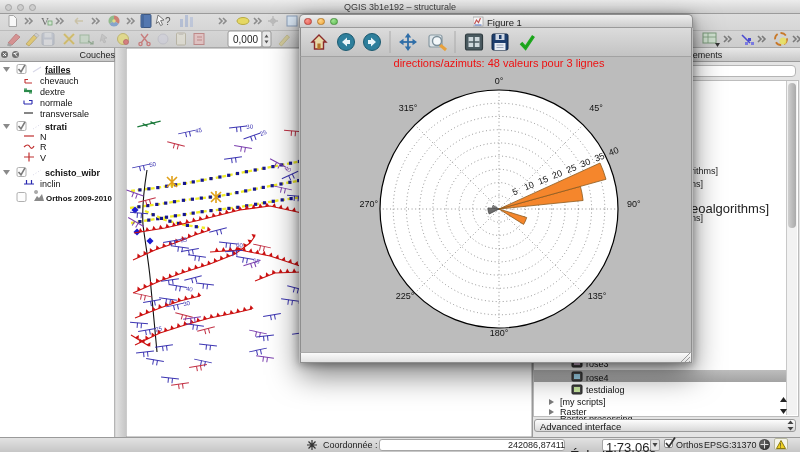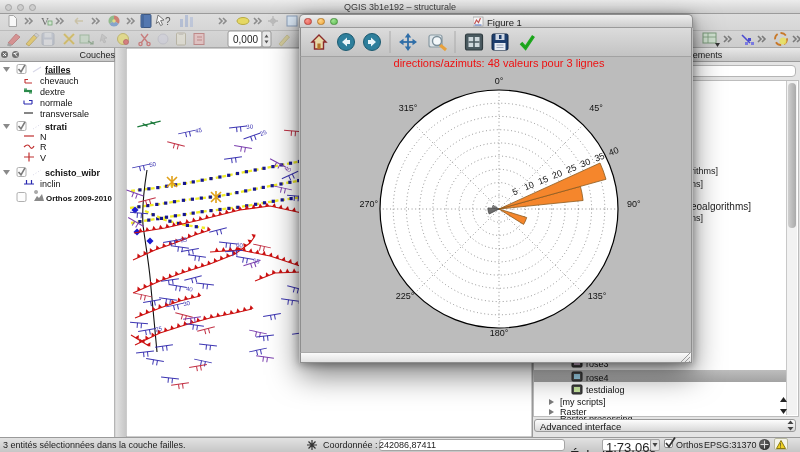--- a/index.html
+++ b/index.html
@@ -711,21 +711,21 @@
 
 <div class="abs" style="left:532px;top:48px;width:268px;height:389px;background:#e4e4e4;border-left:1px solid #9a9a9a"></div>
 <div class="abs" style="left:532px;top:48px;width:268px;height:14px;background:linear-gradient(#e8e8e8,#c8c8c8);border-bottom:1px solid #9a9a9a"></div>
 <div class="abs" style="left:675px;top:50px;font-size:9px;color:#222">Traitements</div>
 <div class="abs" style="left:536px;top:65px;width:260px;height:12px;background:#fff;border:1px solid #b5b5b5;border-radius:4px"></div>
 <div class="abs" style="left:533px;top:80px;width:266px;height:337px;background:#fff;border:1px solid #bdbdbd"></div>
 <div class="abs" style="left:786px;top:81px;width:11px;height:334px;background:#f2f2f2;border-left:1px solid #c8c8c8"></div>
 <div class="abs" style="left:787.5px;top:83px;width:8px;height:145px;background:linear-gradient(90deg,#cfcfcf,#aaaaaa);border-radius:4px"></div>
 <div class="abs" style="left:691px;top:166px;font-size:9px;color:#222">rithms]</div>
 <div class="abs" style="left:691px;top:179px;font-size:9px;color:#222">ns]</div>
-<div class="abs" style="left:691px;top:201px;font-size:10px;color:#222">eoalgorithms]</div>
+<div class="abs" style="left:691px;top:201px;font-size:13px;color:#222">eoalgorithms]</div>
 <div class="abs" style="left:691px;top:213px;font-size:9px;color:#222">ns]</div>
 
 <div class="abs" style="left:534px;top:370px;width:252px;height:12px;background:linear-gradient(#bdbdbd,#a3a3a3)"></div>
 <svg class="abs" style="left:534px;top:355px" width="263px" height="62" viewBox="0 0 263 62">
   <g font-family="Liberation Sans, sans-serif" font-size="9" fill="#111">
     <rect x="38" y="4" width="10" height="8" rx="1" fill="#4a4a4a" stroke="#222"></rect>
         <rect x="40" y="6" width="6" height="4" fill="#d8b8d8"></rect>
         <text x="52" y="12">rose3</text>
     <rect x="38" y="17" width="10" height="9" rx="1" fill="#4a4a4a" stroke="#222"></rect>
         <rect x="40" y="19" width="6" height="5" fill="#9ad0e8"></rect>
@@ -745,27 +745,26 @@
       <path d="M4.5,18 l-3.5,-5 h7 Z" fill="#222"></path>
     </svg>
 <div class="abs" style="left:534px;top:419px;width:262px;height:13px;background:linear-gradient(#fdfdfd,#d8d8d8);border:1px solid #9a9a9a;border-radius:3px"></div>
 <div class="abs" style="left:540px;top:420.5px;font-size:9.5px;color:#111">Advanced interface</div>
 <svg class="abs" style="left:786px;top:420px" width="9" height="11">
       <path d="M4.5,0.5 l3,3.5 h-6 Z" fill="#444"></path>
       <path d="M4.5,10.5 l-3,-3.5 h6 Z" fill="#444"></path>
     </svg>
 
 <div class="abs" style="left:0;top:437px;width:800px;height:15px;background:linear-gradient(#e2e2e2,#c6c6c6);border-top:1px solid #9a9a9a"></div>
-<div class="abs" style="left:3px;top:440px;font-size:9px;color:#222">3 entités sélectionnées dans la couche failles.</div>
 <svg class="abs" style="left:306px;top:439px" width="12" height="12">
       <path d="M6,1 v10 M1,6 h10 M2.5,2.5 l7,7 M9.5,2.5 l-7,7" stroke="#333" stroke-width="1.2"></path>
     </svg>
 <div class="abs" style="left:323px;top:440px;font-size:9px;color:#222">Coordonnée :</div>
 <div class="abs" style="left:379px;top:438.5px;width:186px;height:12px;background:#fff;border:1px solid #a5a5a5;border-radius:3px"></div>
-<div class="abs" style="left:379px;top:440px;width:186px;text-align:left;font-size:9px;color:#222">242086,87411</div>
+<div class="abs" style="left:379px;top:440px;width:186px;text-align:right;font-size:9px;color:#222">242086,87411</div>
 <div class="abs" style="left:570px;top:448px;font-size:14px;color:#222">Échelle</div>
 <div class="abs" style="left:602px;top:438.5px;width:58px;height:12px;background:#fff;border:1px solid #a5a5a5;border-radius:2px"></div>
 <div class="abs" style="left:606px;top:440px;font-size:13px;color:#222">1:73.068</div>
 <div class="abs" style="left:650px;top:438.5px;width:10px;height:12px;background:#e4e4e4;border:1px solid #a5a5a5;border-radius:2px"></div>
 <svg class="abs" style="left:651px;top:441px" width="8" height="8">
       <path d="M1.5,2 h5 l-2.5,4 Z" fill="#444"></path>
     </svg>
 <div class="abs" style="left:664px;top:439px;width:9px;height:9px;background:#fdfdfd;border:1px solid #8a8a8a;border-radius:2px"></div>
 <svg class="abs" style="left:664px;top:436px" width="14" height="14">
       <path d="M2,7 l3,3.5 l6,-9" stroke="#333" stroke-width="1.7" fill="none"></path>

